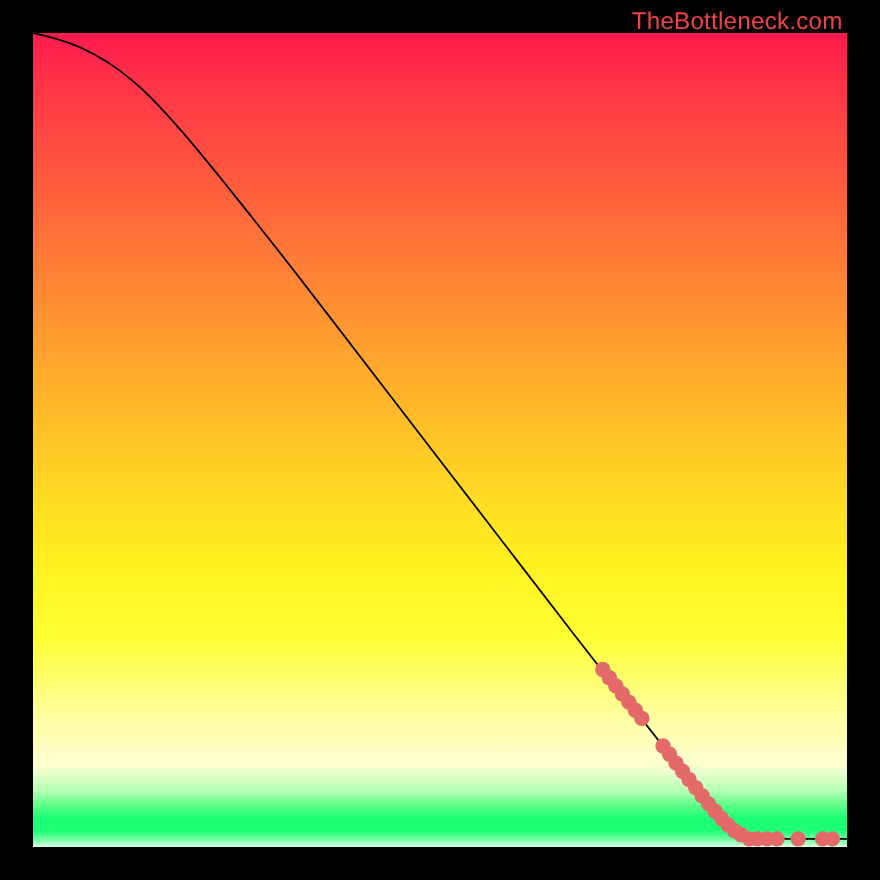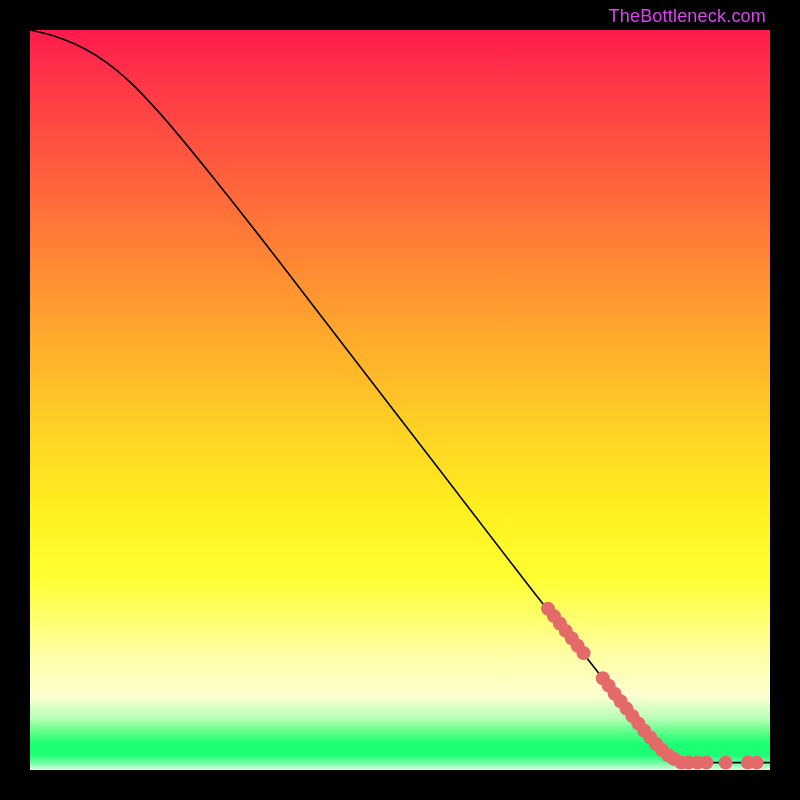--- a/index.html
+++ b/index.html
@@ -40,22 +40,22 @@
       #1bff74 96.5%,
       #1eff76 98%,
       #6cffa0 99%,
       #d8ffe2 100%
     );
   }
   .watermark {
     position: absolute;
     top: 6px;
     right: 34px;
-    color: #d946ef;
-    font-size: 18px;
+    color: #ef4444;
+    font-size: 22px;
     font-weight: 500;
     letter-spacing: 0.2px;
     user-select: none;
   }
   svg.plot {
     position: absolute;
     inset: 0;
     width: 740px;
     height: 740px;
   }

